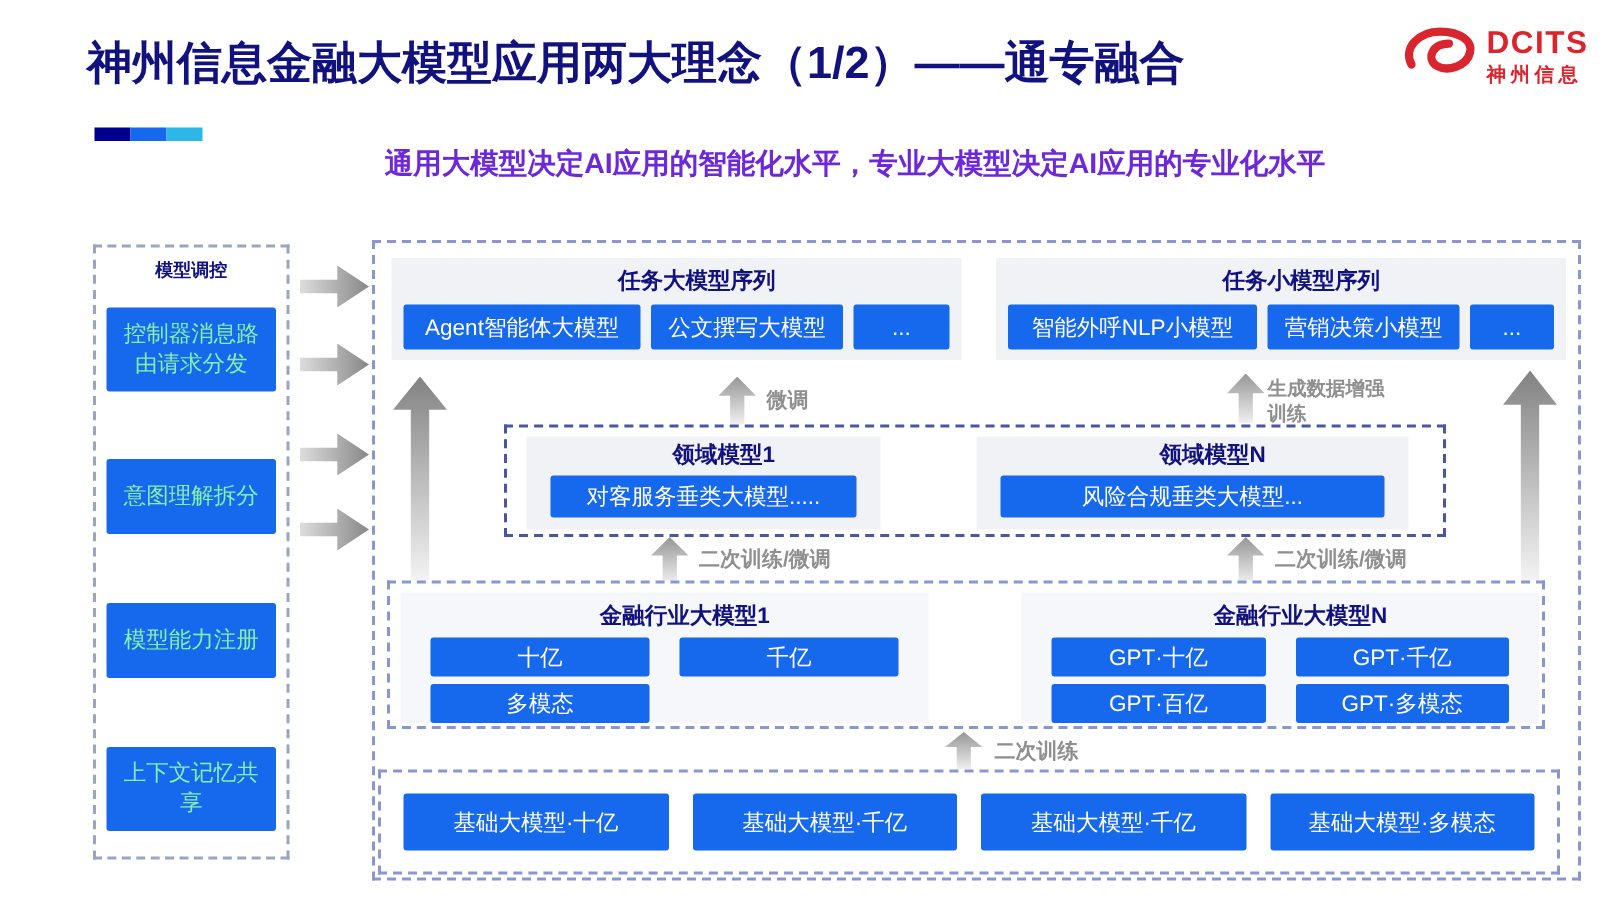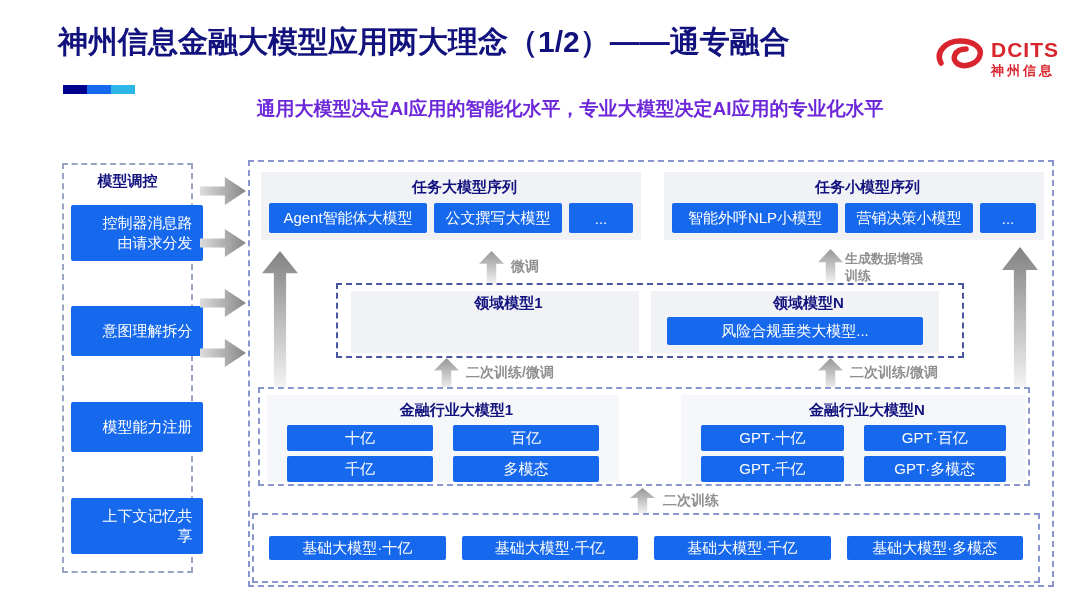--- a/index.html
+++ b/index.html
@@ -8,33 +8,33 @@
 
   
   .title { position:absolute; left:58px; top:22px; font-size:30px; font-weight:bold; color:#12127e; white-space:nowrap; }
   .deco { position:absolute; left:63px; top:85px; display:flex; }
   .deco span { width:24px; height:9px; display:block; }
   .deco .d1 { background:#00008f; } .deco .d2 { background:#1668ec; } .deco .d3 { background:#2cb7e8; }
   .subtitle { position:absolute; left:100px; top:96px; width:940px; text-align:center;
               font-size:19px; font-weight:bold; color:#6d28d9; }
 
   
-  .logo { position:absolute; left:934px; top:36px; display:flex; align-items:flex-end; gap:5px; }
+  .logo { position:absolute; left:934px; top:16px; display:flex; align-items:center; gap:5px; }
   .logo .txt { display:flex; flex-direction:column; line-height:1.05; }
   .logo .brand { font-size:21px; font-weight:bold; color:#d9252e; letter-spacing:1px; }
   .logo .cn { font-size:13px; font-weight:bold; color:#d9252e; letter-spacing:3px; margin-top:3px; }
 
   
   .sidebar { position:absolute; left:62px; top:163px; width:131px; height:410px;
              border:2px dashed #9aa5c2; background:#fff; box-sizing:border-box; }
   .sb-title { position:absolute; top:7px; left:0; width:100%; text-align:center;
-              font-size:15px; font-weight:bold; color:#12127e; }
-  .sb-btn { position:absolute; left:7px; width:113px; background:#1668ec; color:#ffffff;
+              font-size:12px; font-weight:bold; color:#12127e; }
+  .sb-btn { position:absolute; left:7px; width:113px; background:#1668ec; color:#86efac;
             font-size:15px; display:flex; align-items:center; justify-content:center;
-            text-align:right; line-height:1.35; border-radius:2px;padding-left:19px; }
+            text-align:center; line-height:1.35; border-radius:2px; }
   .sb-btn span { display:block; width:92px; margin:0 auto; }
   #sb1 { top:40px;  height:56px; }
   #sb2 { top:141px; height:50px; }
   #sb3 { top:237px; height:50px; }
   #sb4 { top:333px; height:56px; }
 
   
   .arrow-right { position:absolute; width:46px; height:28px; left:200px;
     clip-path:polygon(0 34%,54% 34%,54% 0,100% 50%,54% 100%,54% 66%,0 66%);
     background:linear-gradient(to right,#dddddd,#878787); }
@@ -73,39 +73,39 @@
   .gtitle { text-align:center; font-size:15px; font-weight:bold; color:#12127e; padding-top:6px;margin-left:27px; }
   .task-items { display:flex; gap:7px; padding:6px 8px 0 8px; box-sizing:border-box; }
   .btn-blue { background:#1668ec; color:#fff; display:flex; align-items:center; justify-content:center;
               border-radius:2px; font-size:15px; white-space:nowrap; }
   .task-items .btn-blue { height:30px; }
 
   
   .domain-box { position:absolute; left:336px; top:283px; width:628px; height:75px;
                 border:2px dashed #4a56a2; background:#fff; box-sizing:border-box; }
   .domain-group { position:absolute; top:6px; height:62px; background:#f1f2f6; }
-  #dg1 { left:13px; width:288px; }
+  #dg1 { left:13px; width:236px; }
   #dgn { left:313px; width:288px; }
   .domain-group .gtitle { padding-top:3px; }
   .domain-group .btn-blue { margin:4px 16px 0 16px; height:28px; }
 
   
   .industry-box { position:absolute; left:258px; top:387px; width:772px; height:99px;
                   border:2px dashed #8a96cf; background:#fff; box-sizing:border-box; }
   .industry-group { position:absolute; top:6px; height:87px; background:#f6f7fa; }
   #ig1 { left:7px;  width:352px; }
   #ign { left:421px; width:345px; }
   .ig-grid { display:grid; grid-template-columns:1fr 1fr; gap:5px 20px; padding:5px 20px 0 20px; }
   .ig-grid .btn-blue { height:26px; }
 
   
   .base-box { position:absolute; left:252px; top:513px; width:788px; height:70px;
               border:2px dashed #8a96cf; box-sizing:border-box;
               display:flex; align-items:center; gap:16px; padding:0 15px; }
-  .base-box .btn-blue { flex:1; height:24px; }
+  .base-box .btn-blue { flex:1; height:38px; }
 </style>
 </head>
 <body>
 
 <div class="stage">
 
   <div class="title">神州信息金融大模型应用两大理念（1/2）——通专融合</div>
 
   <div class="deco">
     <span class="d1"></span>
@@ -178,43 +178,43 @@
 
   <div class="alabel" id="l-ft">微调</div>
   <div class="alabel" id="l-gd">生成数据增强训练</div>
   <div class="alabel" id="l-rl">二次训练/微调</div>
   <div class="alabel" id="l-rr">二次训练/微调</div>
   <div class="alabel" id="l-rt">二次训练</div>
 
   <div class="domain-box">
     <div class="domain-group" id="dg1">
       <div class="gtitle">领域模型1</div>
+      <div class="btn-blue">对客服务垂类大模型.....</div>
     </div>
     <div class="domain-group" id="dgn">
       <div class="gtitle">领域模型N</div>
       <div class="btn-blue">风险合规垂类大模型...</div>
     </div>
   </div>
 
   <div class="industry-box">
     <div class="industry-group" id="ig1">
       <div class="gtitle">金融行业大模型1</div>
       <div class="ig-grid">
         <div class="btn-blue">十亿</div>
-        <div class="btn-blue">百亿</div>
         <div class="btn-blue">千亿</div>
         <div class="btn-blue">多模态</div>
       </div>
     </div>
     <div class="industry-group" id="ign">
       <div class="gtitle">金融行业大模型N</div>
       <div class="ig-grid">
         <div class="btn-blue">GPT·十亿</div>
+        <div class="btn-blue">GPT·千亿</div>
         <div class="btn-blue">GPT·百亿</div>
-        <div class="btn-blue">GPT·千亿</div>
         <div class="btn-blue">GPT·多模态</div>
       </div>
     </div>
   </div>
 
   <div class="base-box">
     <div class="btn-blue">基础大模型·十亿</div>
     <div class="btn-blue">基础大模型·千亿</div>
     <div class="btn-blue">基础大模型·千亿</div>
     <div class="btn-blue">基础大模型·多模态</div>

